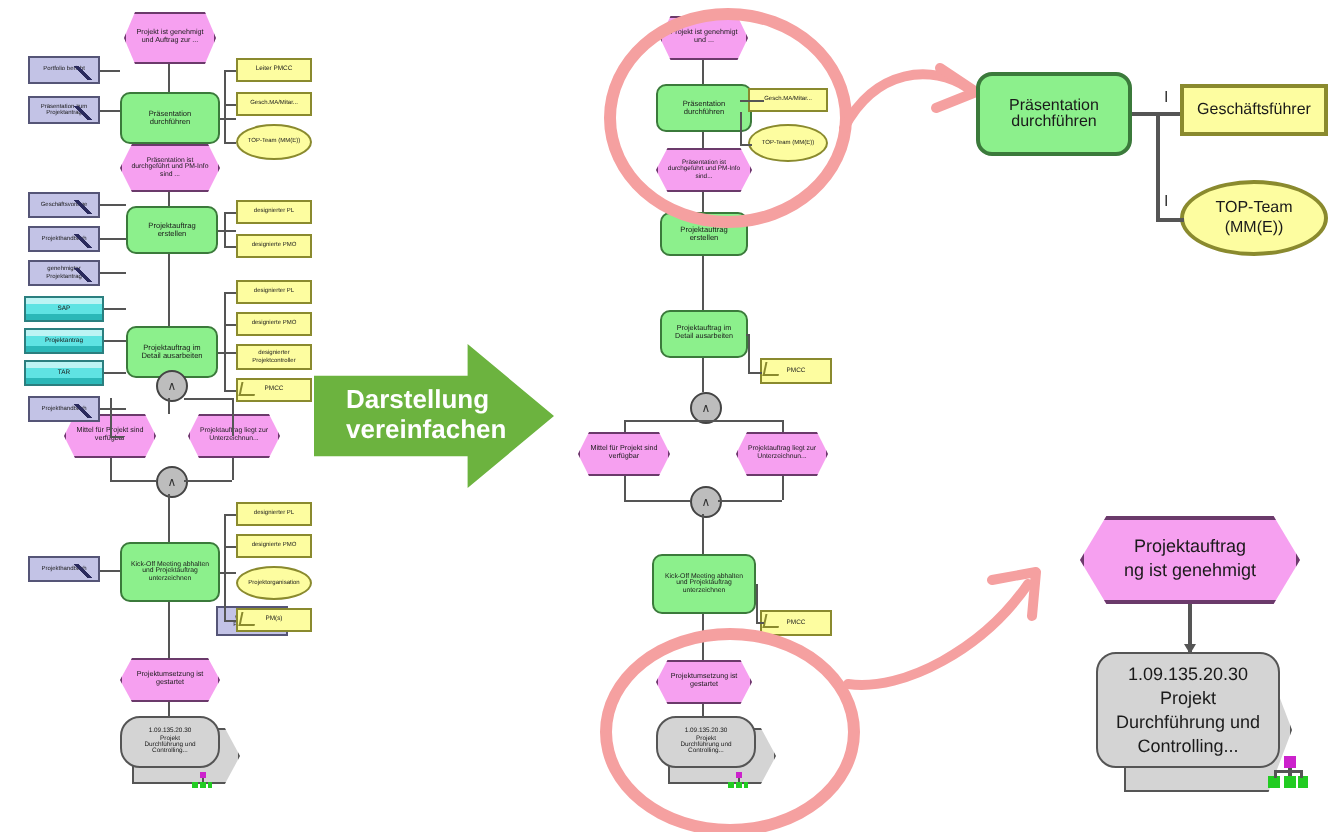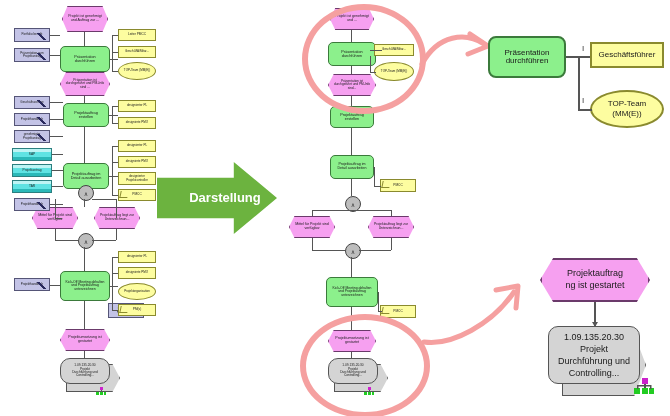--- a/index.html
+++ b/index.html
@@ -183,23 +183,24 @@
     <div class="conn" style="left:50px;top:102px;width:13px;height:1px;"></div>
     <div class="conn" style="left:50px;top:119px;width:13px;height:1px;"></div>
     <div class="conn" style="left:50px;top:136px;width:13px;height:1px;"></div>
     <div class="conn" style="left:52px;top:154px;width:11px;height:1px;"></div>
     <div class="conn" style="left:52px;top:170px;width:11px;height:1px;"></div>
     <div class="conn" style="left:52px;top:186px;width:11px;height:1px;"></div>
     <div class="conn" style="left:50px;top:204px;width:13px;height:1px;"></div>
     <div class="conn" style="left:50px;top:285px;width:10px;height:1px;"></div>
   </div>
 
-  <div class="bigarrow" style="left:157px;top:162px;width:120px;height:72px;justify-content:center;">
+  <div class="bigarrow" style="left:157px;top:172px;width:120px;height:72px;">
     <span>
       <span>Darstellung</span><br>
+      <span>vereinfachen</span>
     </span>
   </div>
 
   <div>
     <div class="node evt" style="left:330px;top:8px;width:44px;height:22px;font-size:3.6px;padding:0 4px;">Projekt ist genehmigt und ...</div>
 
     <div class="node fn" style="left:328px;top:42px;width:48px;height:24px;font-size:3.8px;padding:0 3px;">Präsentation durchführen</div>
 
     <div class="node evt" style="left:328px;top:74px;width:48px;height:22px;font-size:3.2px;padding:0 4px;">Präsentation ist durchgeführt und PM-Info sind...</div>
 
@@ -300,21 +301,21 @@
     <div class="conn" style="left:578px;top:56px;width:1.5px;height:53px;"></div>
     <div class="conn" style="left:578px;top:109px;width:14px;height:1.5px;"></div>
     <div class="lbl" style="left:582px;top:44px;font-size:8px;">I</div>
     <div class="lbl" style="left:582px;top:96px;font-size:8px;">I</div>
   </div>
 
   <div>
     <div class="node evt" style="left:540px;top:258px;width:110px;height:44px;font-size:9px;flex-direction:column;
                 border-width:2px;line-height:1.3;">
       <span>Projektauftrag</span>
-      <span>ng ist gestartet</span>
+      <span>ng ist genehmigt</span>
     </div>
 
     <div class="conn" style="left:594px;top:302px;width:1.5px;height:24px;"></div>
     <div class="arrowhead" style="left:592px;top:322px;"></div>
 
     <div class="procShadow" style="left:562px;top:334px;width:82px;height:60px;"></div>
     <div class="node proc" style="left:548px;top:326px;width:92px;height:58px;flex-direction:column;font-size:9px;
                 border-width:1.5px;line-height:1.35;">
       <span>1.09.135.20.30</span>
       <span>Projekt</span>

